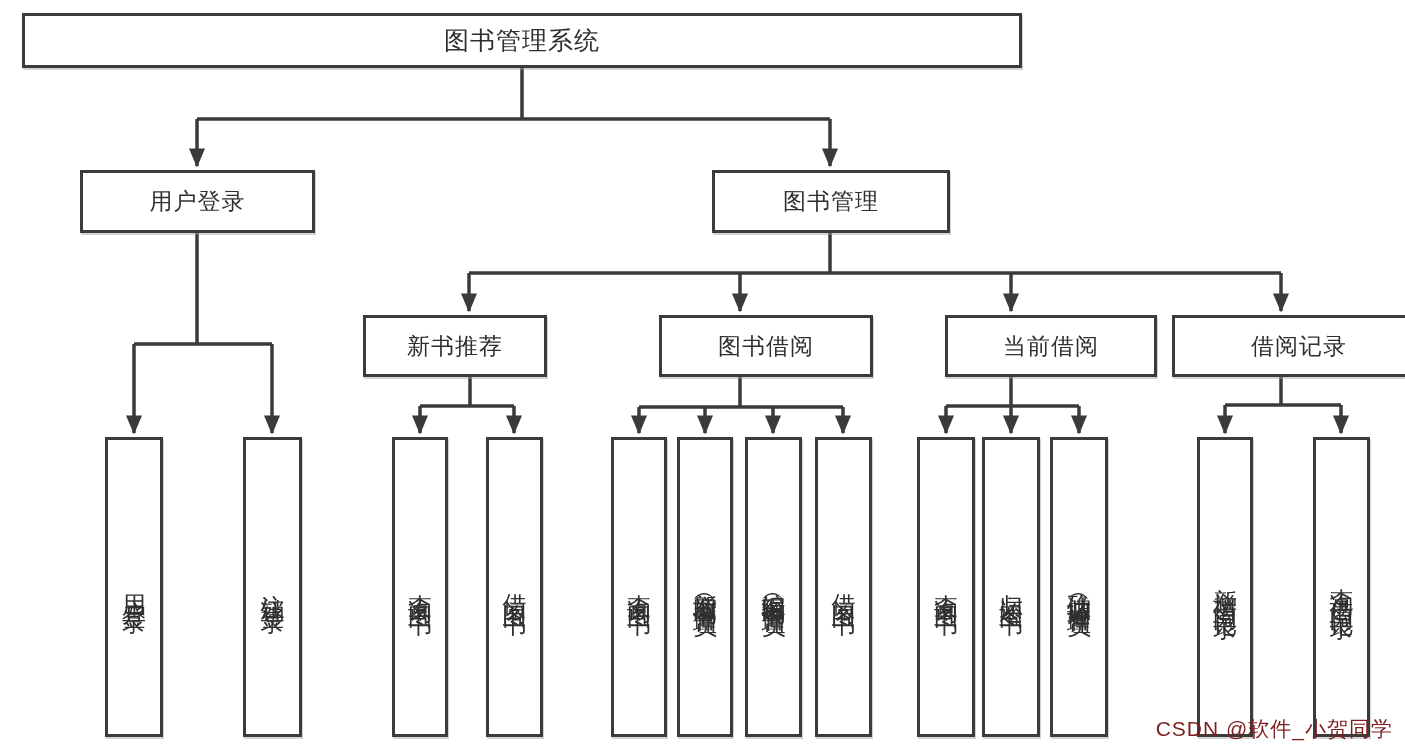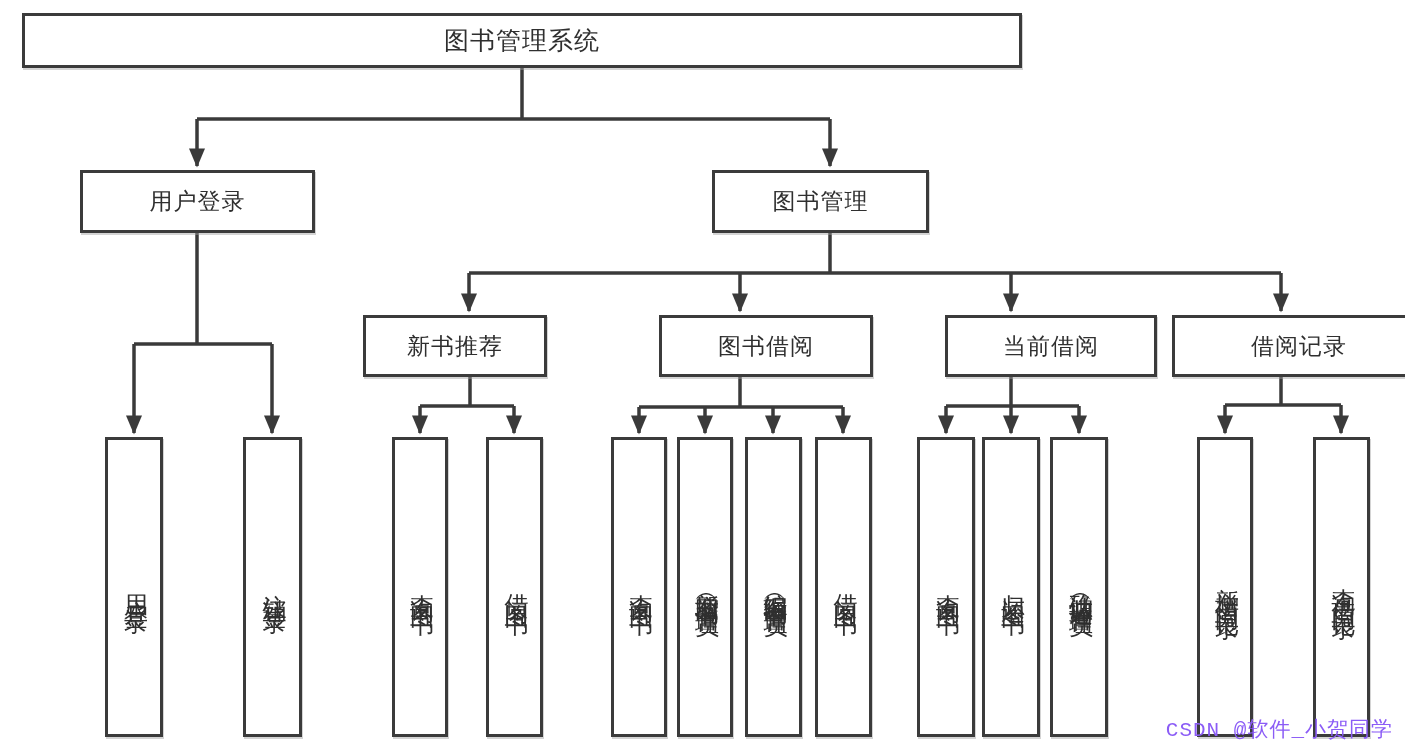--- a/index.html
+++ b/index.html
@@ -5,21 +5,21 @@
   html, body {
     margin: 0;
     padding: 0;
     background: #ffffff;
   }
   #canvas {
     position: relative;
     width: 1405px;
     height: 747px;
     background: #ffffff;
-    font-family: Liberation Mono, monospace;
+    font-family: Liberation Sans, sans-serif;
     overflow: hidden;
     border-radius: 23px;
   }
   #connectors {
     position: absolute;
     left: 0;
     top: 0;
     z-index: 1;
   }
   .node {
@@ -49,21 +49,21 @@
     text-orientation: mixed;
     font-size: 24px;
     letter-spacing: 6px;
     line-height: 1;
   }
   #watermark {
     position: absolute;
     right: 12px;
     bottom: 4px;
     font-size: 21px;
-    color: #8b5cf6;
+    color: #7f1d1d;
     z-index: 3;
     letter-spacing: 1px;
   }
 </style>
 </head>
 <body>
 
 <div id="canvas">
 
   <svg id="connectors" width="1405" height="747" viewBox="0 0 1405 747" aria-hidden="true">
@@ -112,21 +112,21 @@
       <path d="M1281,377 V405"></path>
       <path d="M1225,405 H1341"></path>
       <path d="M1225,405 V433" marker-end="url(#arrow)"></path>
       <path d="M1341,405 V433" marker-end="url(#arrow)"></path>
     </g>
   </svg>
 
   <div class="node node-root" style="left:22px;top:13px;width:1000px;height:55px">图书管理系统</div>
 
   <div class="node node-h" style="left:80px;top:170px;width:235px;height:63px">用户登录</div>
-  <div class="node node-h" style="left:712px;top:170px;width:217px;height:63px">图书管理</div>
+  <div class="node node-h" style="left:712px;top:170px;width:238px;height:63px">图书管理</div>
 
   <div class="node node-h" style="left:363px;top:315px;width:184px;height:62px">新书推荐</div>
   <div class="node node-h" style="left:659px;top:315px;width:214px;height:62px">图书借阅</div>
   <div class="node node-h" style="left:945px;top:315px;width:212px;height:62px">当前借阅</div>
   <div class="node node-h" style="left:1172px;top:315px;width:254px;height:62px">借阅记录</div>
 
   <div class="node node-v" style="left:105px;top:437px;width:58px;height:300px">用户登录</div>
   <div class="node node-v" style="left:243px;top:437px;width:59px;height:300px">注销登录</div>
 
   <div class="node node-v" style="left:392px;top:437px;width:56px;height:300px">查询图书</div>

